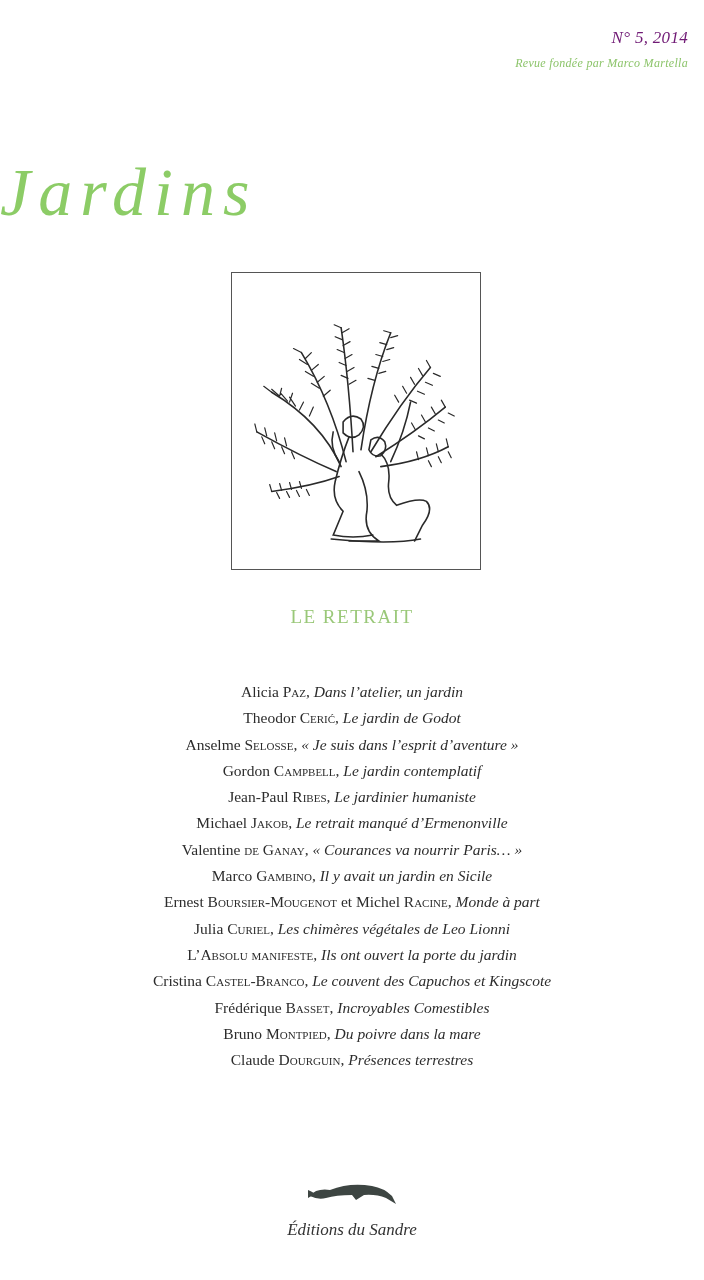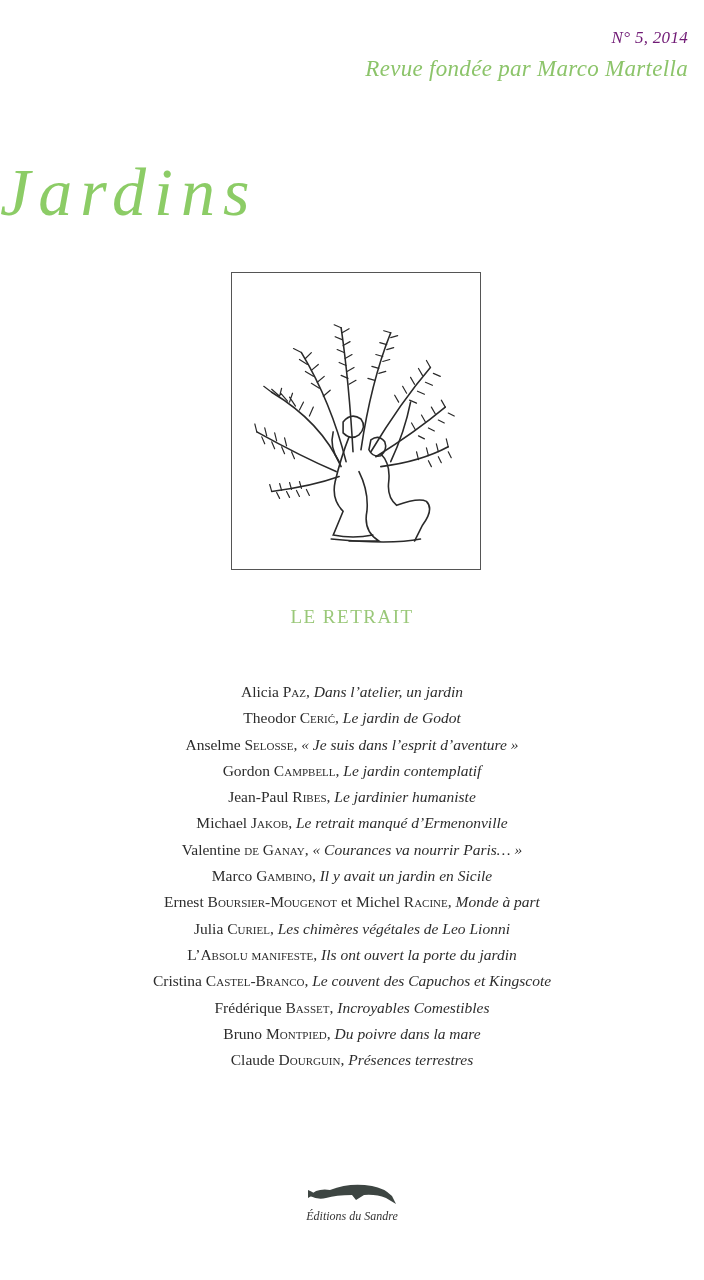--- a/index.html
+++ b/index.html
@@ -23,21 +23,21 @@
     font-size: 17px;
     color: #701a75;
     text-align: right;
     letter-spacing: 0.3px;
   }
   .founder {
     position: absolute;
     right: 16px;
     top: 56px;
     font-style: italic;
-    font-size: 23px;
+    font-size: 12px;
     color: #8cc46a;
     text-align: right;
     letter-spacing: 0.3px;
   }
   .title {
     position: absolute;
     left: 0;
     width: 704px;
     top: 152px;
     font-style: italic;
@@ -97,23 +97,23 @@
     width: 704px;
     top: 1178px;
     text-align: center;
   }
   .publisher svg {
     display: block;
     margin: 0 auto;
   }
   .publisher-name {
     display: block;
-    margin-top: 3px;
+    margin-top: 14px;
     font-style: italic;
-    font-size: 12px;
+    font-size: 17px;
     color: #333;
   }
 </style>
 </head>
 <body>
 
 <div class="issue">N° 5, 2014</div>
 <div class="founder">Revue fondée par Marco Martella</div>
 
 <div class="title">Jardins</div>

